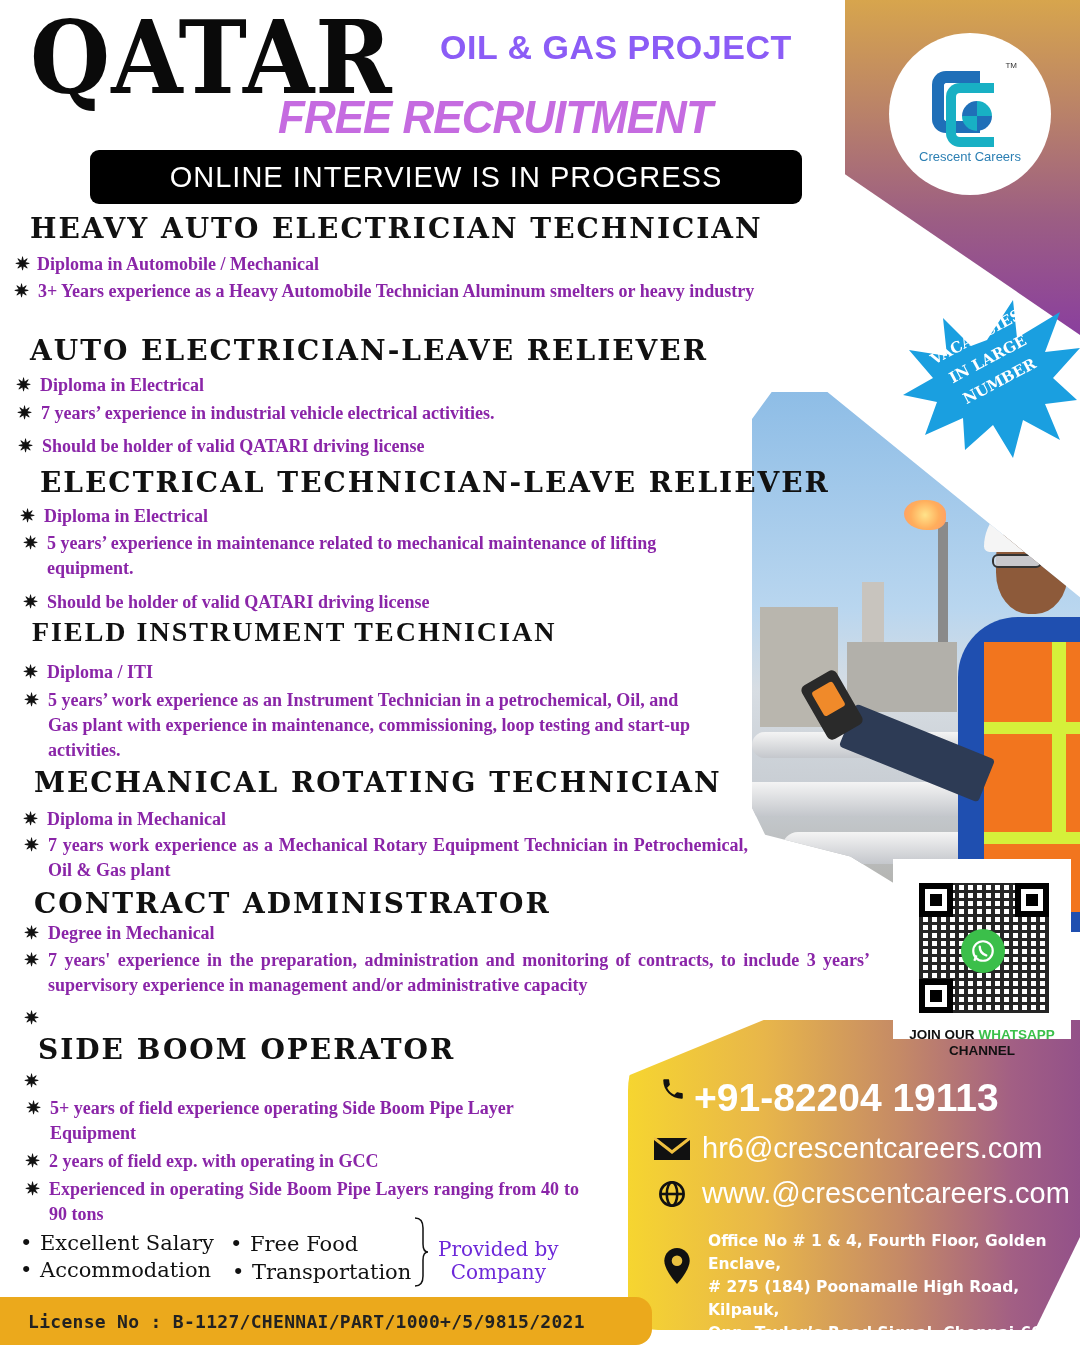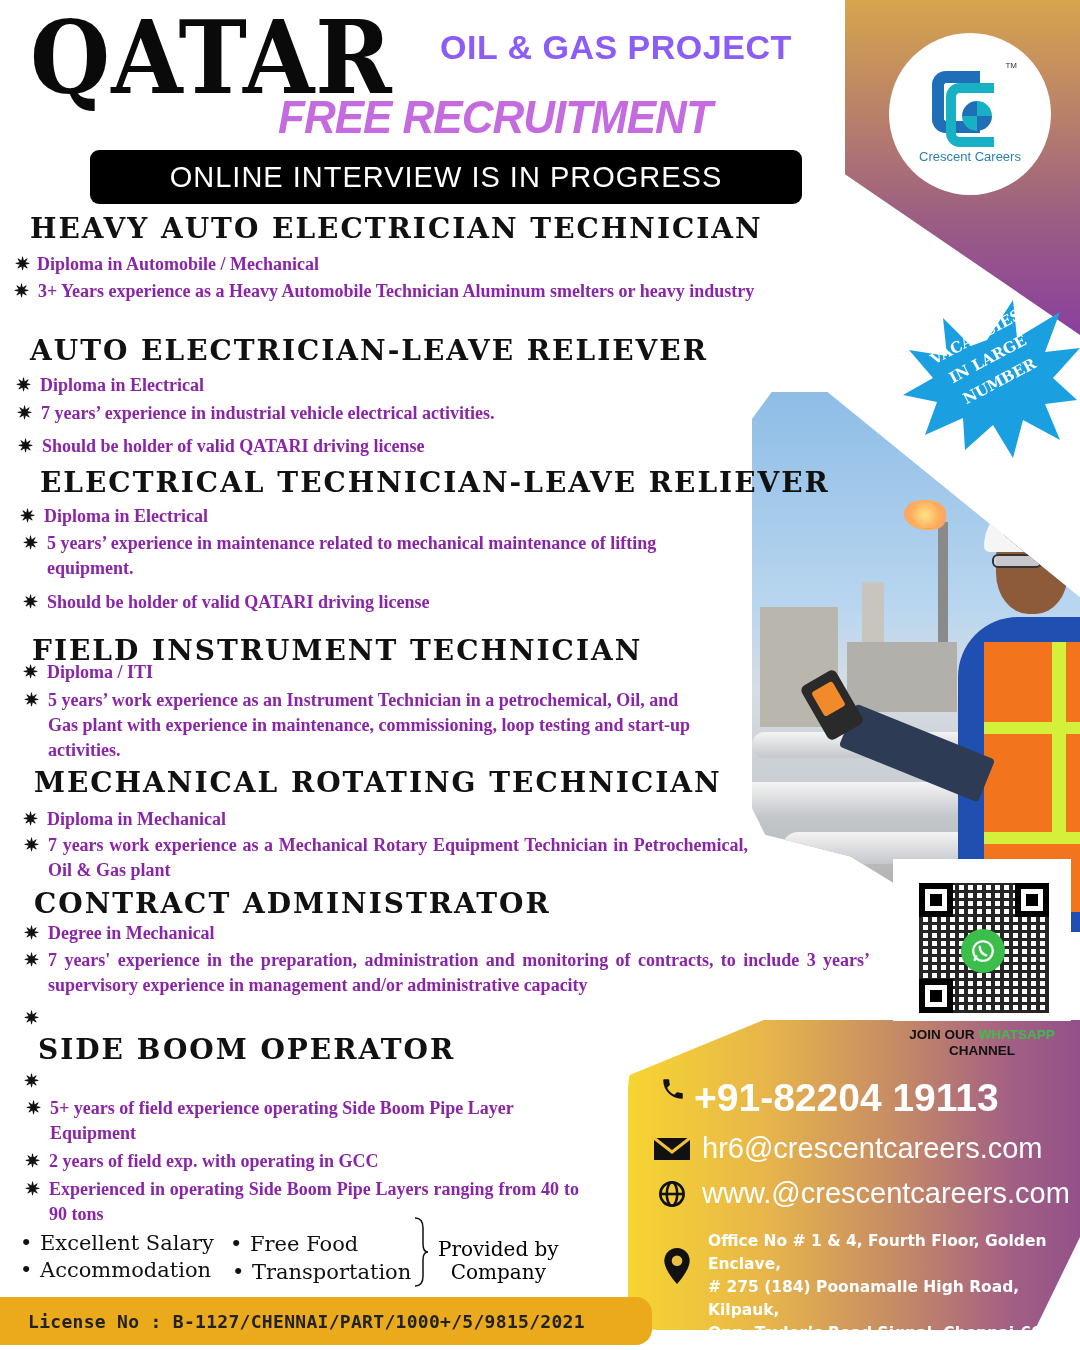--- a/index.html
+++ b/index.html
@@ -75,37 +75,37 @@
     border-radius: 70px 0 0 30px;
     clip-path: polygon(0 18%, 30% 0, 100% 0, 100% 70%, 90% 100%, 0 100%);
   }
   .phone { position: absolute; left: 660px; top: 1076px; font: bold 39px "Liberation Sans", sans-serif; color: #fff; display: flex; gap: 8px; }
   .contact-line { position: absolute; left: 654px; font: 29px "Liberation Sans", sans-serif; color: #fff; display: flex; align-items: center; gap: 12px; }
   .contact-line .ic { width: 36px; display: flex; justify-content: center; }
   .address { position: absolute; left: 708px; top: 1230px; font: bold 15.5px "DejaVu Sans", sans-serif; color: #fff; line-height: 23px; }
   .pin { position: absolute; left: 664px; top: 1248px; }
 
   
-  .qr-card { position: absolute; left: 893px; top: 859px; width: 178px; height: 162px; background: #fff; }
+  .qr-card { position: absolute; left: 893px; top: 859px; width: 178px; height: 180px; background: #fff; }
   .qr { position: absolute; left: 26px; top: 24px; width: 130px; height: 130px;
     background:
       repeating-linear-gradient(90deg, #000 0 4px, transparent 4px 9px),
       repeating-linear-gradient(0deg, #000 0 3px, transparent 3px 8px);
     opacity: 0.85; }
   .qr-finder { position: absolute; width: 34px; height: 34px; border: 6px solid #000; background: #fff; }
   .qr-finder::after { content: ""; position: absolute; left: 5px; top: 5px; width: 12px; height: 12px; background: #000; }
   .wa-badge { position: absolute; left: 68px; top: 70px; width: 44px; height: 44px; border-radius: 50%; background: #3bbf4a; display: flex; align-items: center; justify-content: center; }
   .qr-caption { position: absolute; left: 0; top: 168px; width: 178px; text-align: center; font: bold 13.5px "Liberation Sans", sans-serif; color: #111; line-height: 16px; }
   .qr-caption .green { color: #3bbf4a; }
 
   
   .benefit { position: absolute; font: 21px "DejaVu Serif", serif; color: #111; }
   .benefit::before { content: "\2022"; position: absolute; left: -20px; top: 0; }
   .brace { position: absolute; left: 413px; top: 1216px; width: 16px; height: 72px; }
-  .provided { position: absolute; left: 438px; top: 1238px; font: 20px "DejaVu Serif", serif; color: #000000; text-align: center; line-height: 23px; }
+  .provided { position: absolute; left: 438px; top: 1238px; font: 20px "DejaVu Serif", serif; color: #6d28d9; text-align: center; line-height: 23px; }
 
   
   .license-bar {
     position: absolute; left: 0; top: 1297px; width: 652px; height: 48px;
     background: #eba91c; border-radius: 0 16px 16px 0;
     display: flex; align-items: center; padding-left: 28px;
     font: bold 18px "DejaVu Sans Mono", monospace; color: #222; letter-spacing: 0.3px;
   }
 </style>
 </head>
@@ -168,21 +168,21 @@
 <div class="job-title" style="left:30px;top:334px;">AUTO ELECTRICIAN-LEAVE RELIEVER</div>
 <div class="bullet" style="left:40px;top:373px;width:700px;"><span class="star">✷</span><span>Diploma in Electrical</span></div>
 <div class="bullet" style="left:41px;top:401px;width:700px;"><span class="star">✷</span><span>7 years’ experience in industrial vehicle electrical activities.</span></div>
 <div class="bullet" style="left:42px;top:434px;width:700px;"><span class="star">✷</span><span>Should be holder of valid QATARI driving license</span></div>
 
 <div class="job-title" style="left:40px;top:466px;">ELECTRICAL TECHNICIAN-LEAVE RELIEVER</div>
 <div class="bullet" style="left:44px;top:504px;width:700px;"><span class="star">✷</span><span>Diploma in Electrical</span></div>
 <div class="bullet" style="left:47px;top:531px;width:660px;"><span class="star">✷</span><span>5 years’ experience in maintenance related to mechanical maintenance of lifting equipment.</span></div>
 <div class="bullet" style="left:47px;top:590px;width:700px;"><span class="star">✷</span><span>Should be holder of valid QATARI driving license</span></div>
 
-<div class="job-title" style="left:32px;top:634px;">FIELD INSTRUMENT TECHNICIAN</div>
+<div class="job-title" style="left:32px;top:616px;font-family:Liberation Serif, serif;">FIELD INSTRUMENT TECHNICIAN</div>
 <div class="bullet" style="left:47px;top:660px;width:700px;"><span class="star">✷</span><span>Diploma  / ITI</span></div>
 <div class="bullet" style="left:48px;top:688px;width:660px;"><span class="star">✷</span><span>5 years’ work experience as an Instrument Technician in a petrochemical, Oil, and Gas plant with experience in maintenance, commissioning, loop testing and start-up activities.</span></div>
 
 <div class="job-title" style="left:34px;top:766px;">MECHANICAL ROTATING TECHNICIAN</div>
 <div class="bullet" style="left:47px;top:807px;width:700px;"><span class="star">✷</span><span>Diploma in Mechanical</span></div>
 <div class="bullet" style="left:48px;top:833px;width:700px;text-align:justify;"><span class="star">✷</span><span>7 years work experience  as a Mechanical Rotary Equipment Technician in Petrochemical, Oil &amp; Gas plant</span></div>
 
 <div class="job-title" style="left:34px;top:887px;">CONTRACT ADMINISTRATOR</div>
 <div class="bullet" style="left:48px;top:921px;width:700px;"><span class="star">✷</span><span>Degree in Mechanical</span></div>
 <div class="bullet" style="left:48px;top:948px;width:822px;text-align:justify;"><span class="star">✷</span><span>7 years' experience in the preparation, administration and monitoring of contracts, to include 3 years’ supervisory experience in management and/or administrative capacity</span></div>

